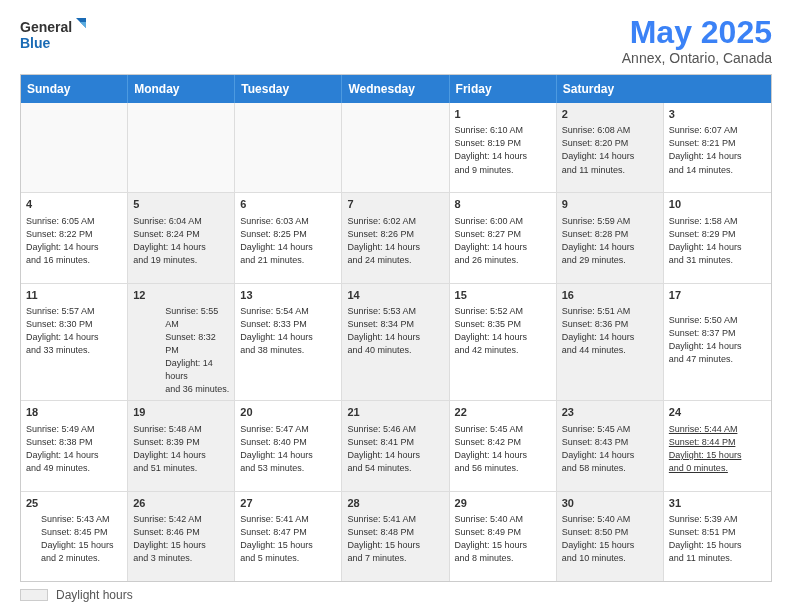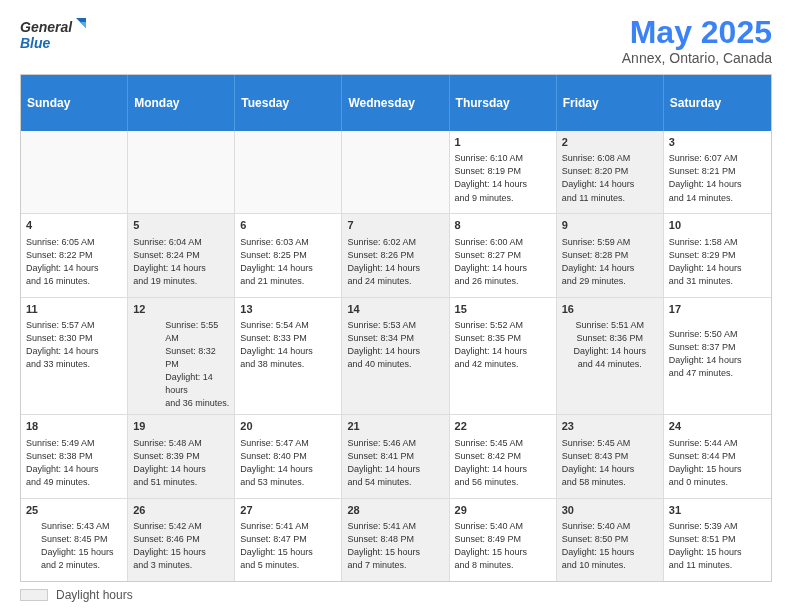--- a/index.html
+++ b/index.html
@@ -20,21 +20,20 @@
     .header {
       display: flex;
       justify-content: space-between;
       align-items: flex-start;
       margin-bottom: 8px;
     }
     .logo {
       display: flex;
       align-items: center;
       gap: 4px;
-      font-style: italic;
     }
     .title-block {
       text-align: right;
     }
     .month-title {
       font-size: 32px;
       font-weight: bold;
       color: #3b82f6;
       line-height: 1;
     }
@@ -51,21 +50,21 @@
     }
     .cal-header {
       display: grid;
       grid-template-columns: repeat(7, 1fr);
       background: #2b7fd4;
     }
     .cal-header-cell {
       color: #fff;
       font-weight: bold;
       font-size: 12px;
-      padding: 21px 6px;
+      padding: 7px 6px;
       text-align: left;
       border-right: 1px solid #4d9ae0;
     }
     .cal-header-cell:last-child { border-right: none; }
     .cal-body {
       flex: 1;
       display: flex;
       flex-direction: column;
     }
     .cal-row {
@@ -131,21 +130,20 @@
       <div class="subtitle">Annex, Ontario, Canada</div>
     </div>
   </div>
 
   <div class="calendar">
     <div class="cal-header">
     <div class="cal-header-cell">Sunday</div>
         <div class="cal-header-cell">Monday</div>
         <div class="cal-header-cell">Tuesday</div>
         <div class="cal-header-cell">Wednesday</div>
-        <div class="cal-header-cell">Thursday</div>
         <div class="cal-header-cell">Friday</div>
         <div class="cal-header-cell">Saturday</div>
       </div>
     <div class="cal-body">
     <div class="cal-row">
           <div class="cal-cell empty"></div>
           <div class="cal-cell empty"></div>
           <div class="cal-cell empty"></div>
           <div class="cal-cell empty"></div>
           <div class="cal-cell">
@@ -252,21 +250,21 @@
           </div>
           <div class="cal-cell">
             <span class="day-num">15</span>
             <div class="cell-info" style="white-space: pre-line;">Sunrise: 5:52 AM
 Sunset: 8:35 PM
 Daylight: 14 hours
 and 42 minutes.</div>
           </div>
           <div class="cal-cell shaded">
             <span class="day-num">16</span>
-            <div class="cell-info" style="white-space: pre-line; text-align: center;">Sunrise: 5:51 AM
+            <div class="cell-info" style="white-space: pre-line;">Sunrise: 5:51 AM
 Sunset: 8:36 PM
 Daylight: 14 hours
 and 44 minutes.</div>
           </div>
           <div class="cal-cell">
             <span class="day-num">17</span>
             <div class="cell-info" style="white-space: pre-line; margin-top: 11px;">Sunrise: 5:50 AM
 Sunset: 8:37 PM
 Daylight: 14 hours
 and 47 minutes.</div>
@@ -310,21 +308,21 @@
           </div>
           <div class="cal-cell shaded">
             <span class="day-num">23</span>
             <div class="cell-info" style="white-space: pre-line;">Sunrise: 5:45 AM
 Sunset: 8:43 PM
 Daylight: 14 hours
 and 58 minutes.</div>
           </div>
           <div class="cal-cell">
             <span class="day-num">24</span>
-            <div class="cell-info" style="white-space: pre-line;">Sunrise: 5:44 AM
+            <div class="cell-info" style="white-space: pre-line; text-decoration: underline;">Sunrise: 5:44 AM
 Sunset: 8:44 PM
 Daylight: 15 hours
 and 0 minutes.</div>
           </div>
         </div>
         <div class="cal-row">
           <div class="cal-cell">
             <span class="day-num">25</span>
             <div class="cell-info" style="white-space: pre-line; margin-left: 15px;">Sunrise: 5:43 AM
 Sunset: 8:45 PM

